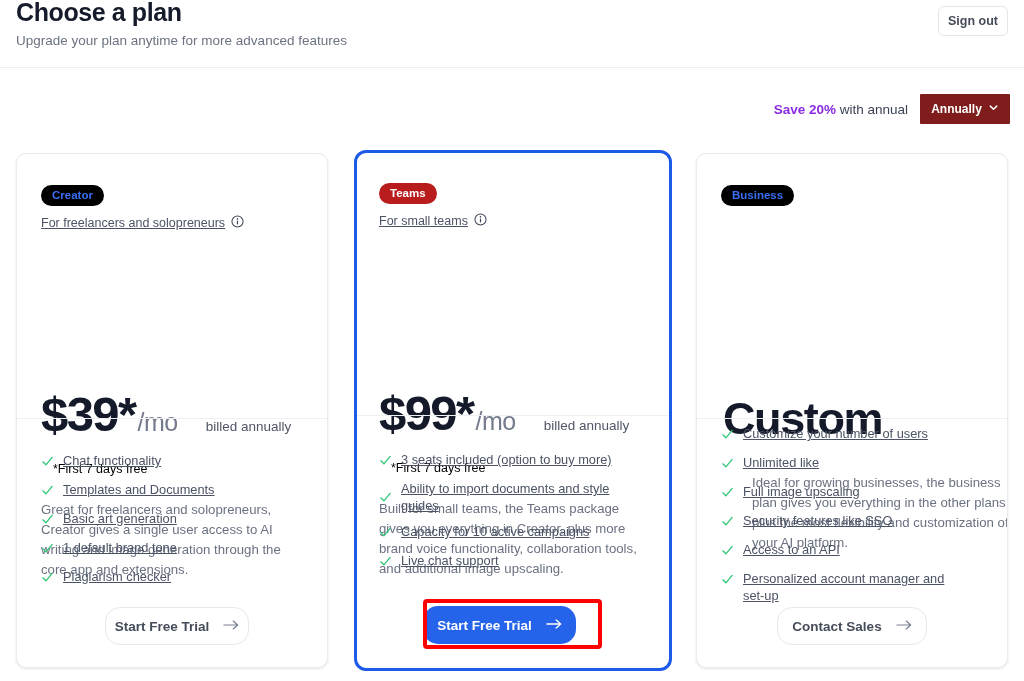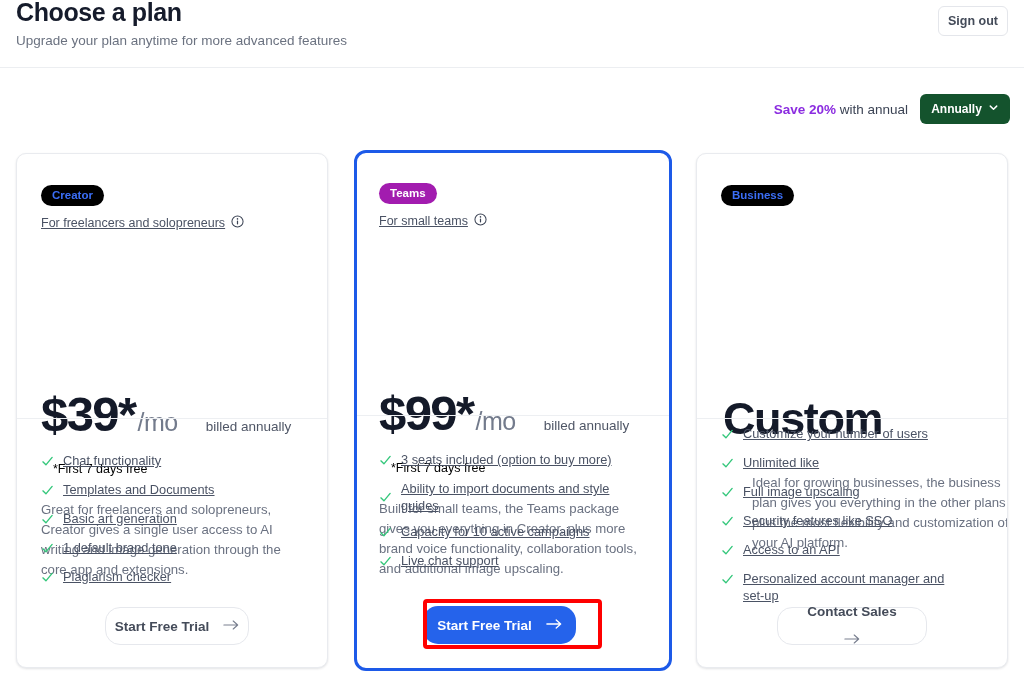--- a/index.html
+++ b/index.html
@@ -71,22 +71,22 @@
     color: #3b4354;
     white-space: nowrap;
   }
   .save-note .pct {
     color: #8b2ce0;
     font-weight: bold;
   }
   .annually-btn {
     width: 90px; height: 30px;
     border: none;
-    border-radius: 6px;
-    background: #14532d;
+    border-radius: 1px;
+    background: #7f1d1d;
     color: #ffffff;
     font-size: 12px;
     font-weight: bold;
     font-family: "Liberation Sans", sans-serif;
     cursor: pointer;
     display: flex;
     align-items: center;
     justify-content: center;
     gap: 6px;
   }
@@ -123,21 +123,21 @@
     left: 24px; top: 31px;
     height: 21px;
     padding: 0 11px;
     border-radius: 11px;
     font-size: 11.5px;
     font-weight: bold;
     line-height: 21px;
     white-space: nowrap;
   }
   .badge-muted { background: #000000; color: #3b6ef5; }
-  .badge-solid { background: #a21caf; color: #ffffff; }
+  .badge-solid { background: #b91c1c; color: #ffffff; }
 
   .card-teams .badge { left: 22px; top: 30px; }
 
   .subtitle-row {
     position: absolute;
     left: 24px; top: 60px;
     display: flex;
     align-items: center;
     gap: 6px;
   }
@@ -259,21 +259,21 @@
     border: 1px solid #e6e8ed;
     background: #ffffff;
     color: #444b59;
   }
   .cta-filled {
     border: none;
     background: #2563eb;
     color: #ffffff;
   }
   .card-creator .cta  { left: 88px; top: 453px; width: 144px; }
-  .card-business .cta { left: 80px; top: 453px; width: 150px; flex-direction: column; }
+  .card-business .cta { left: 80px; top: 453px; width: 150px; }
   .card-teams .cta    { left: 66px; top: 453px; width: 153px; }
 
   .arrow { display: block; }
 
   
   .annotation-box {
     position: absolute;
     left: 423px; top: 599px;
     width: 179px; height: 50px;
     border: 4px solid #ff0000;

